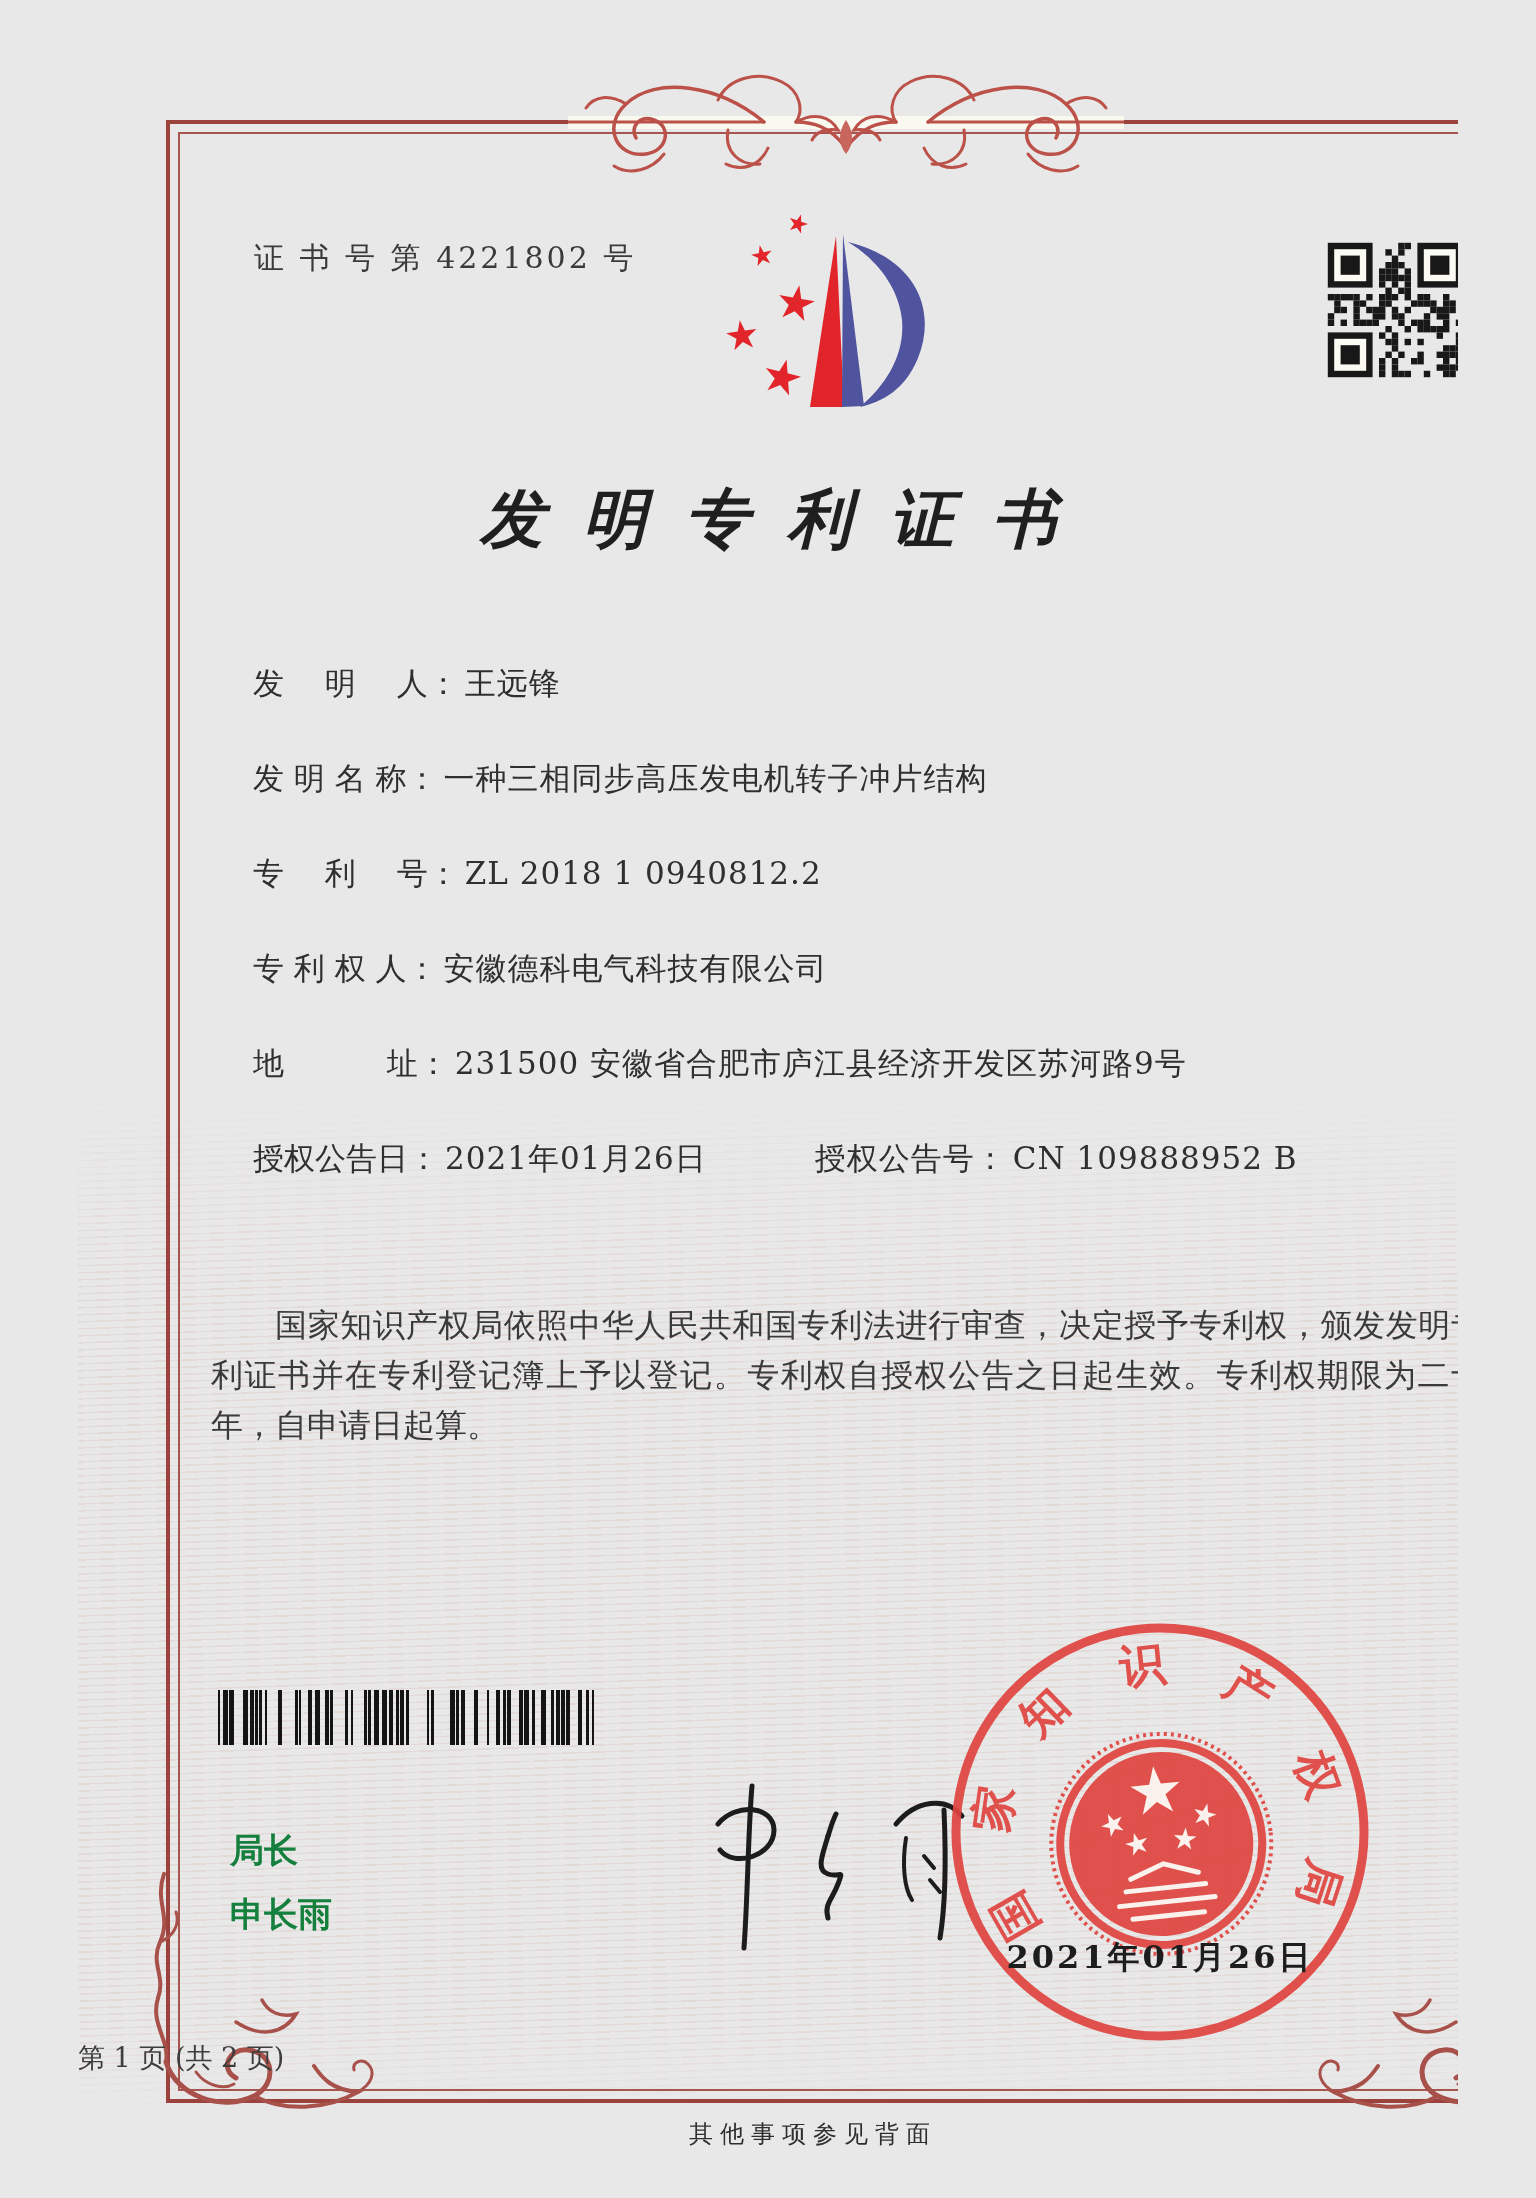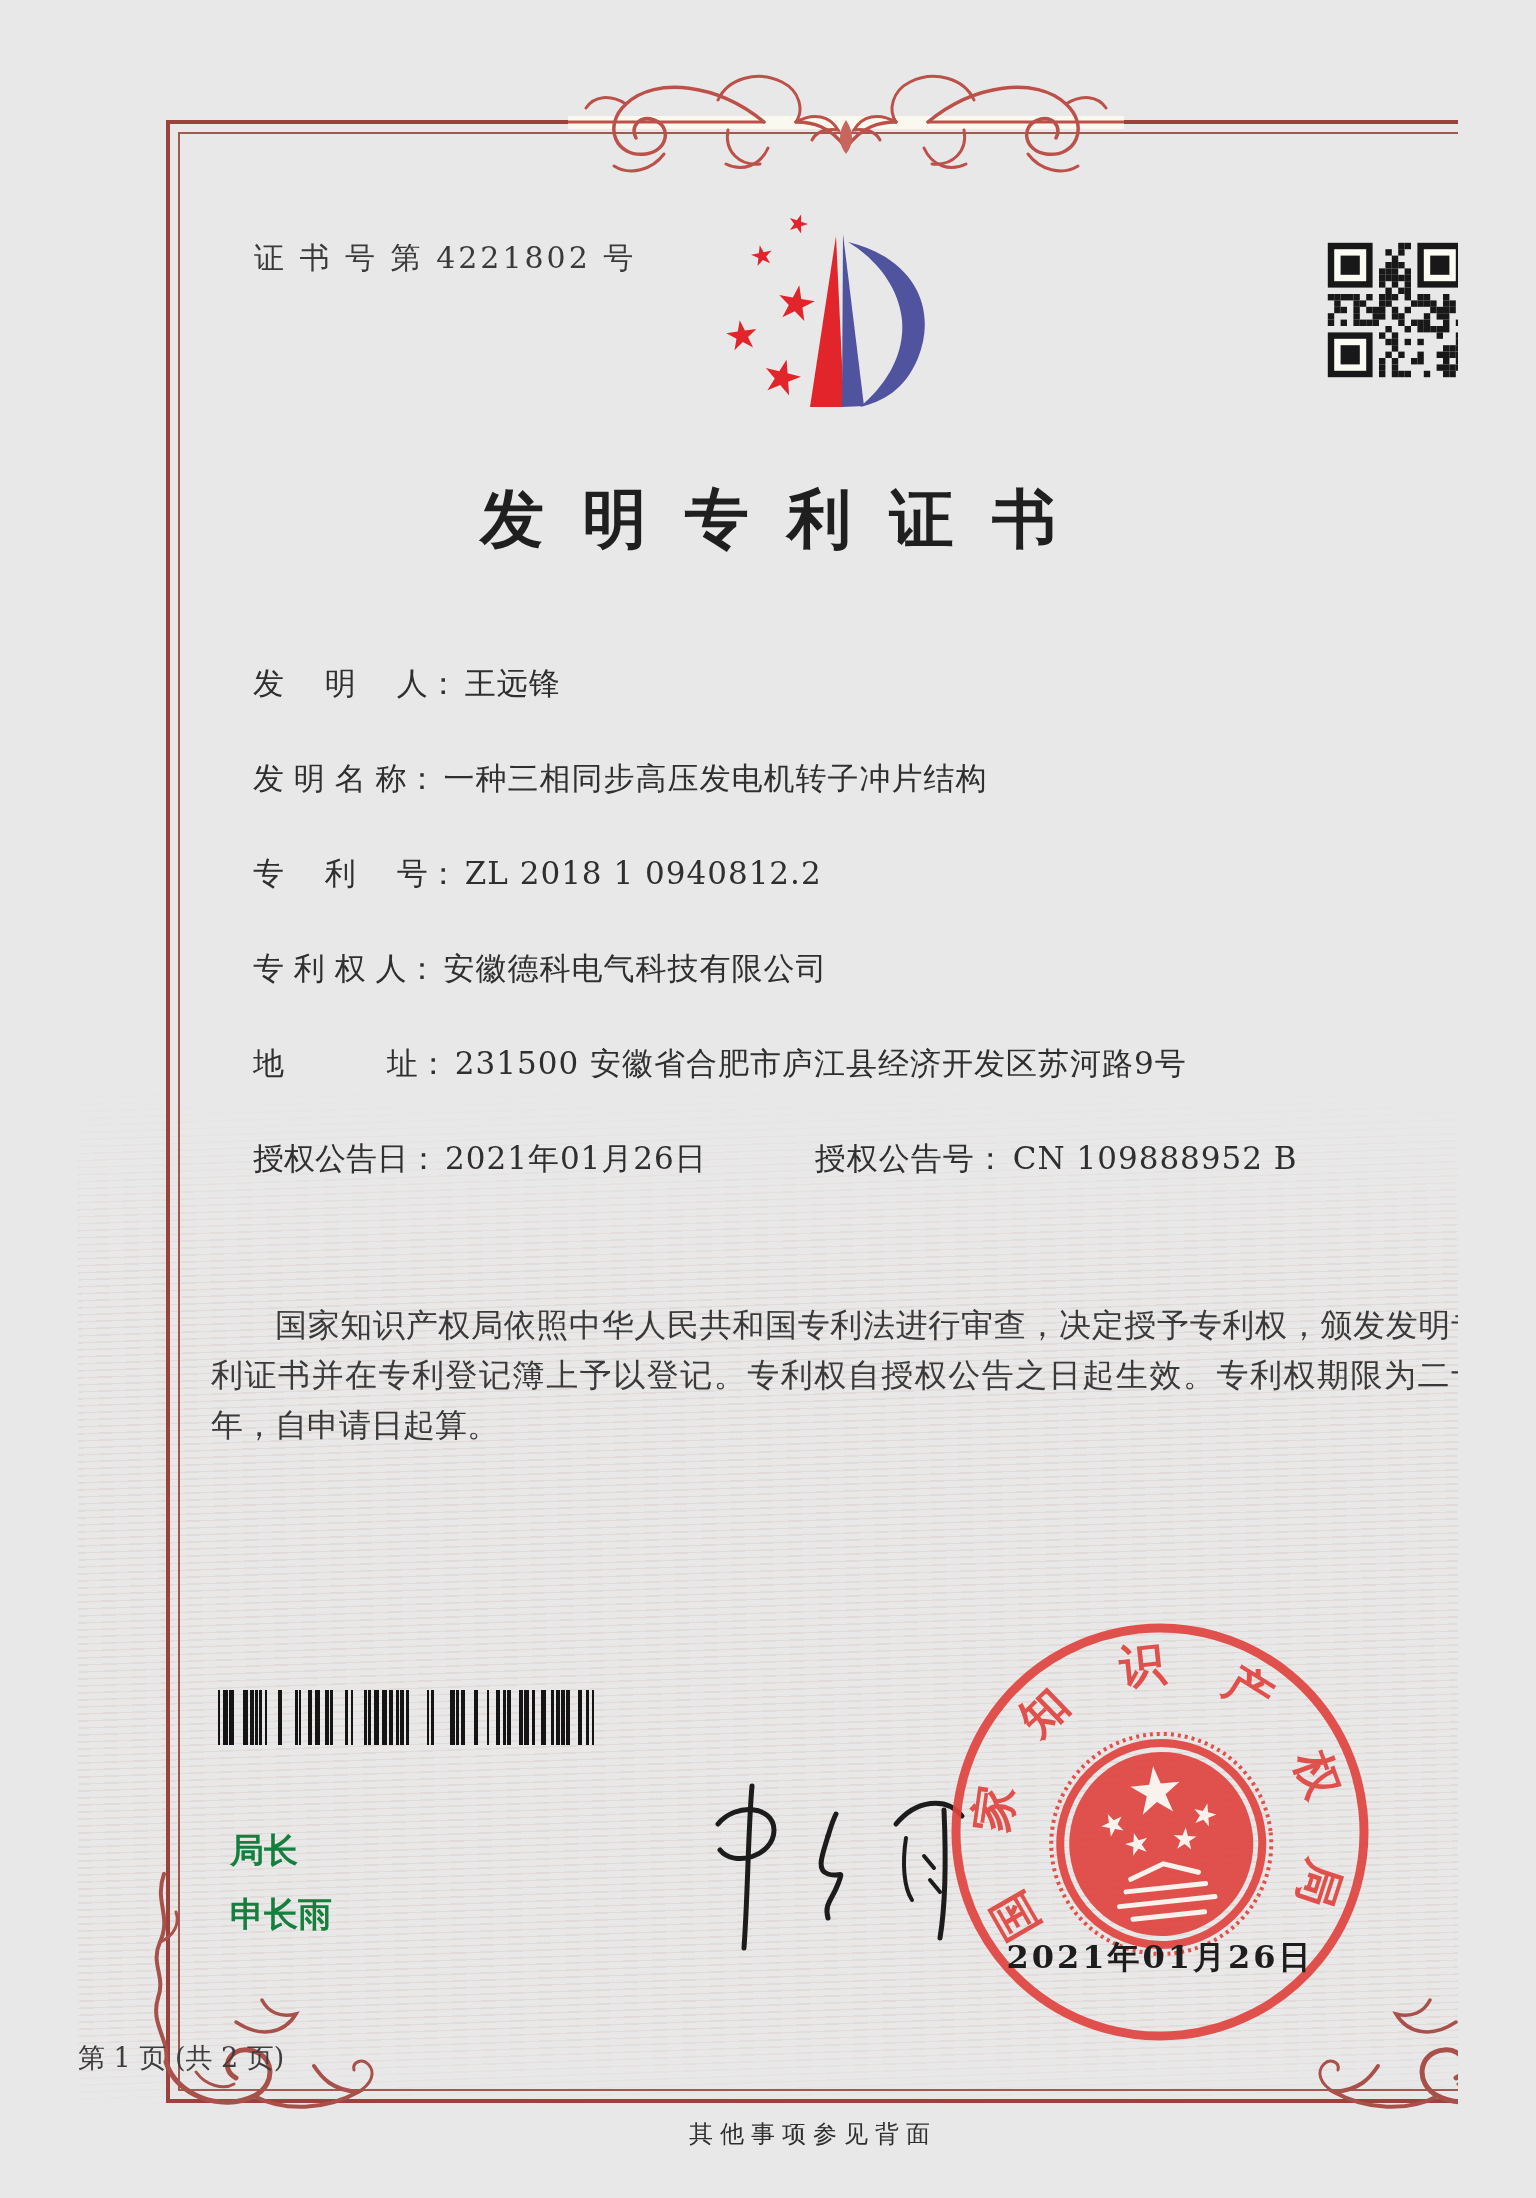--- a/index.html
+++ b/index.html
@@ -16,21 +16,21 @@
     -webkit-mask-image:linear-gradient(180deg,transparent 0,#000 18%,#000 92%,transparent 100%);
     mask-image:linear-gradient(180deg,transparent 0,#000 18%,#000 92%,transparent 100%);
   }
   .frame-outer{position:absolute;left:88px;top:120px;width:1360px;height:1983px;
     border:4px solid #9c423c;box-sizing:border-box;}
   .frame-inner{position:absolute;left:8px;top:8px;right:8px;bottom:8px;border:2px solid #a6564e;}
   .cert-no{position:absolute;left:176px;top:238px;font-size:30px;letter-spacing:3px;color:#3a3a3a;}
   .logo{position:absolute;left:598px;top:210px;width:284px;height:228px;}
   .qr{position:absolute;left:1237px;top:230px;width:160px;height:160px;}
   .title{position:absolute;left:0;top:476px;width:100%;text-align:center;
-    font-size:64px;font-weight:700;color:#1f1f1f;letter-spacing:.6em;text-indent:.6em;}
+    font-size:64px;font-weight:700;color:#1f1f1f;letter-spacing:.6em;text-indent:.6em;font-style:italic;}
   .fields{position:absolute;left:175px;top:663px;width:1210px;font-size:31px;color:#2f2f2f;}
   .frow{height:95px;white-space:nowrap;}
   .flabel{display:inline-block;min-width:182px;}
   .fvalue{margin-left:6px;letter-spacing:1px;}
   .fvalue2{margin-left:108px;}
   .body-text{position:absolute;left:133px;top:1300px;width:1272px;
     font-size:32px;line-height:50px;color:#3a3a3a;text-align:justify;}
   .body-text p{margin:0 0 8px 0;text-indent:2em;}
   .barcode{position:absolute;left:140px;top:1690px;width:380px;height:55px;}
   .director{position:absolute;left:152px;top:1818px;font-family:"Liberation Sans","DejaVu Sans",sans-serif;

